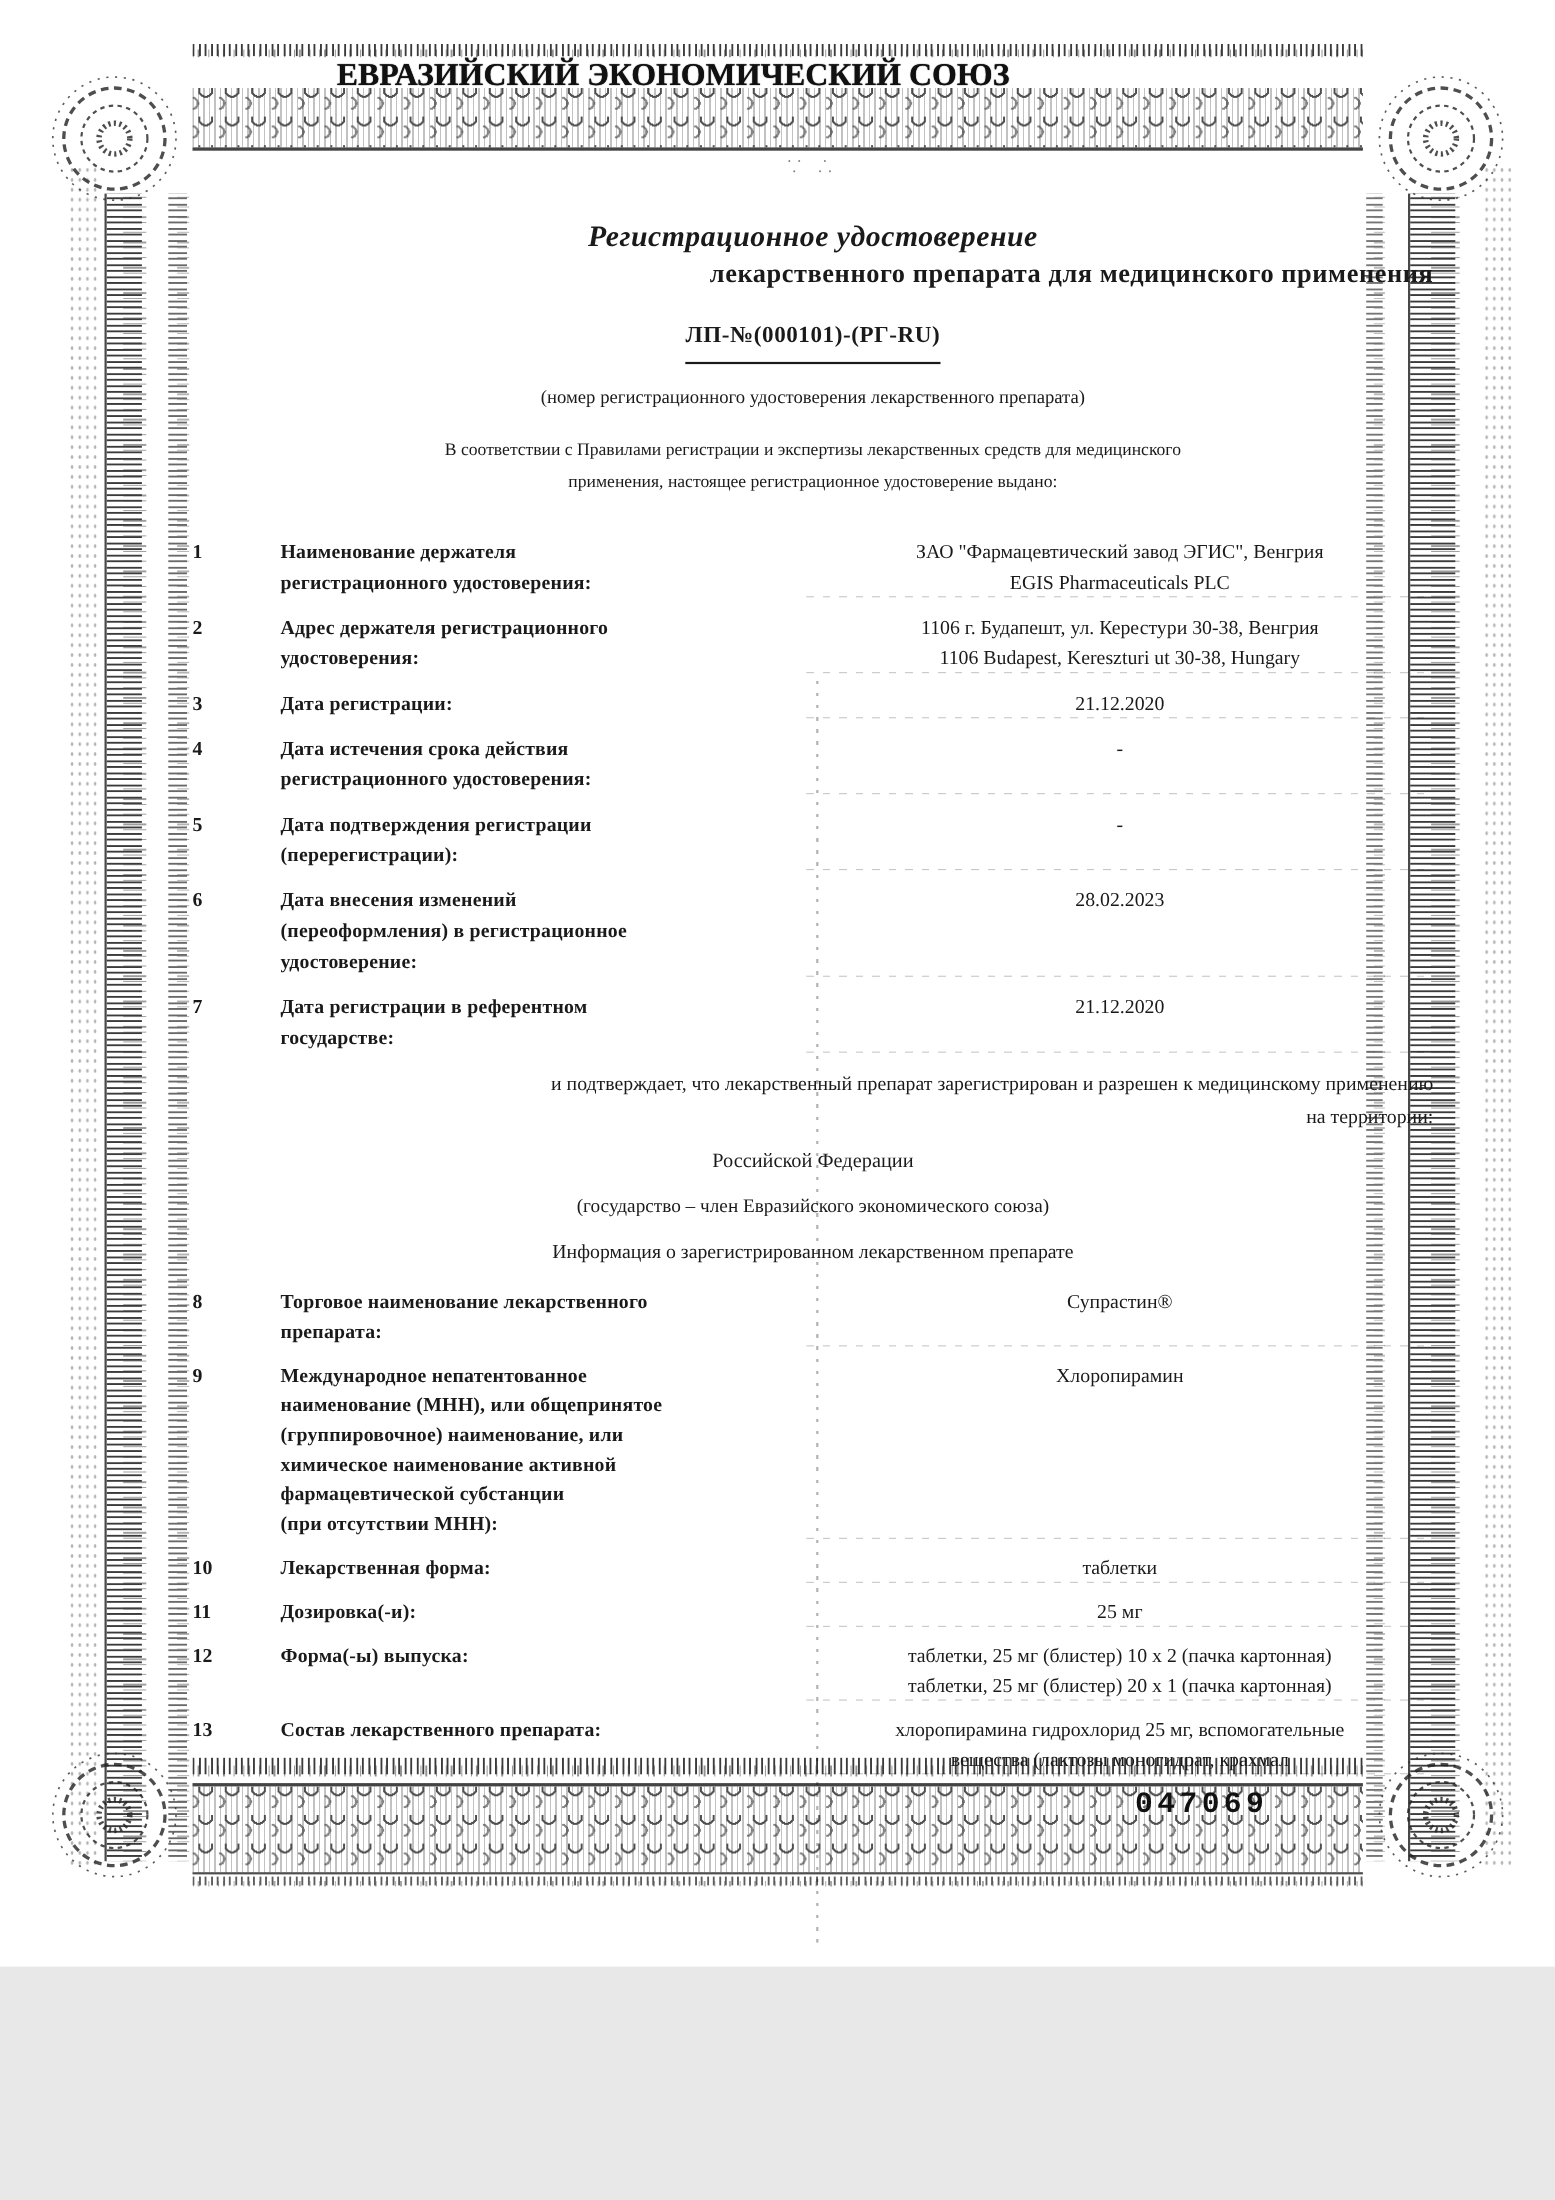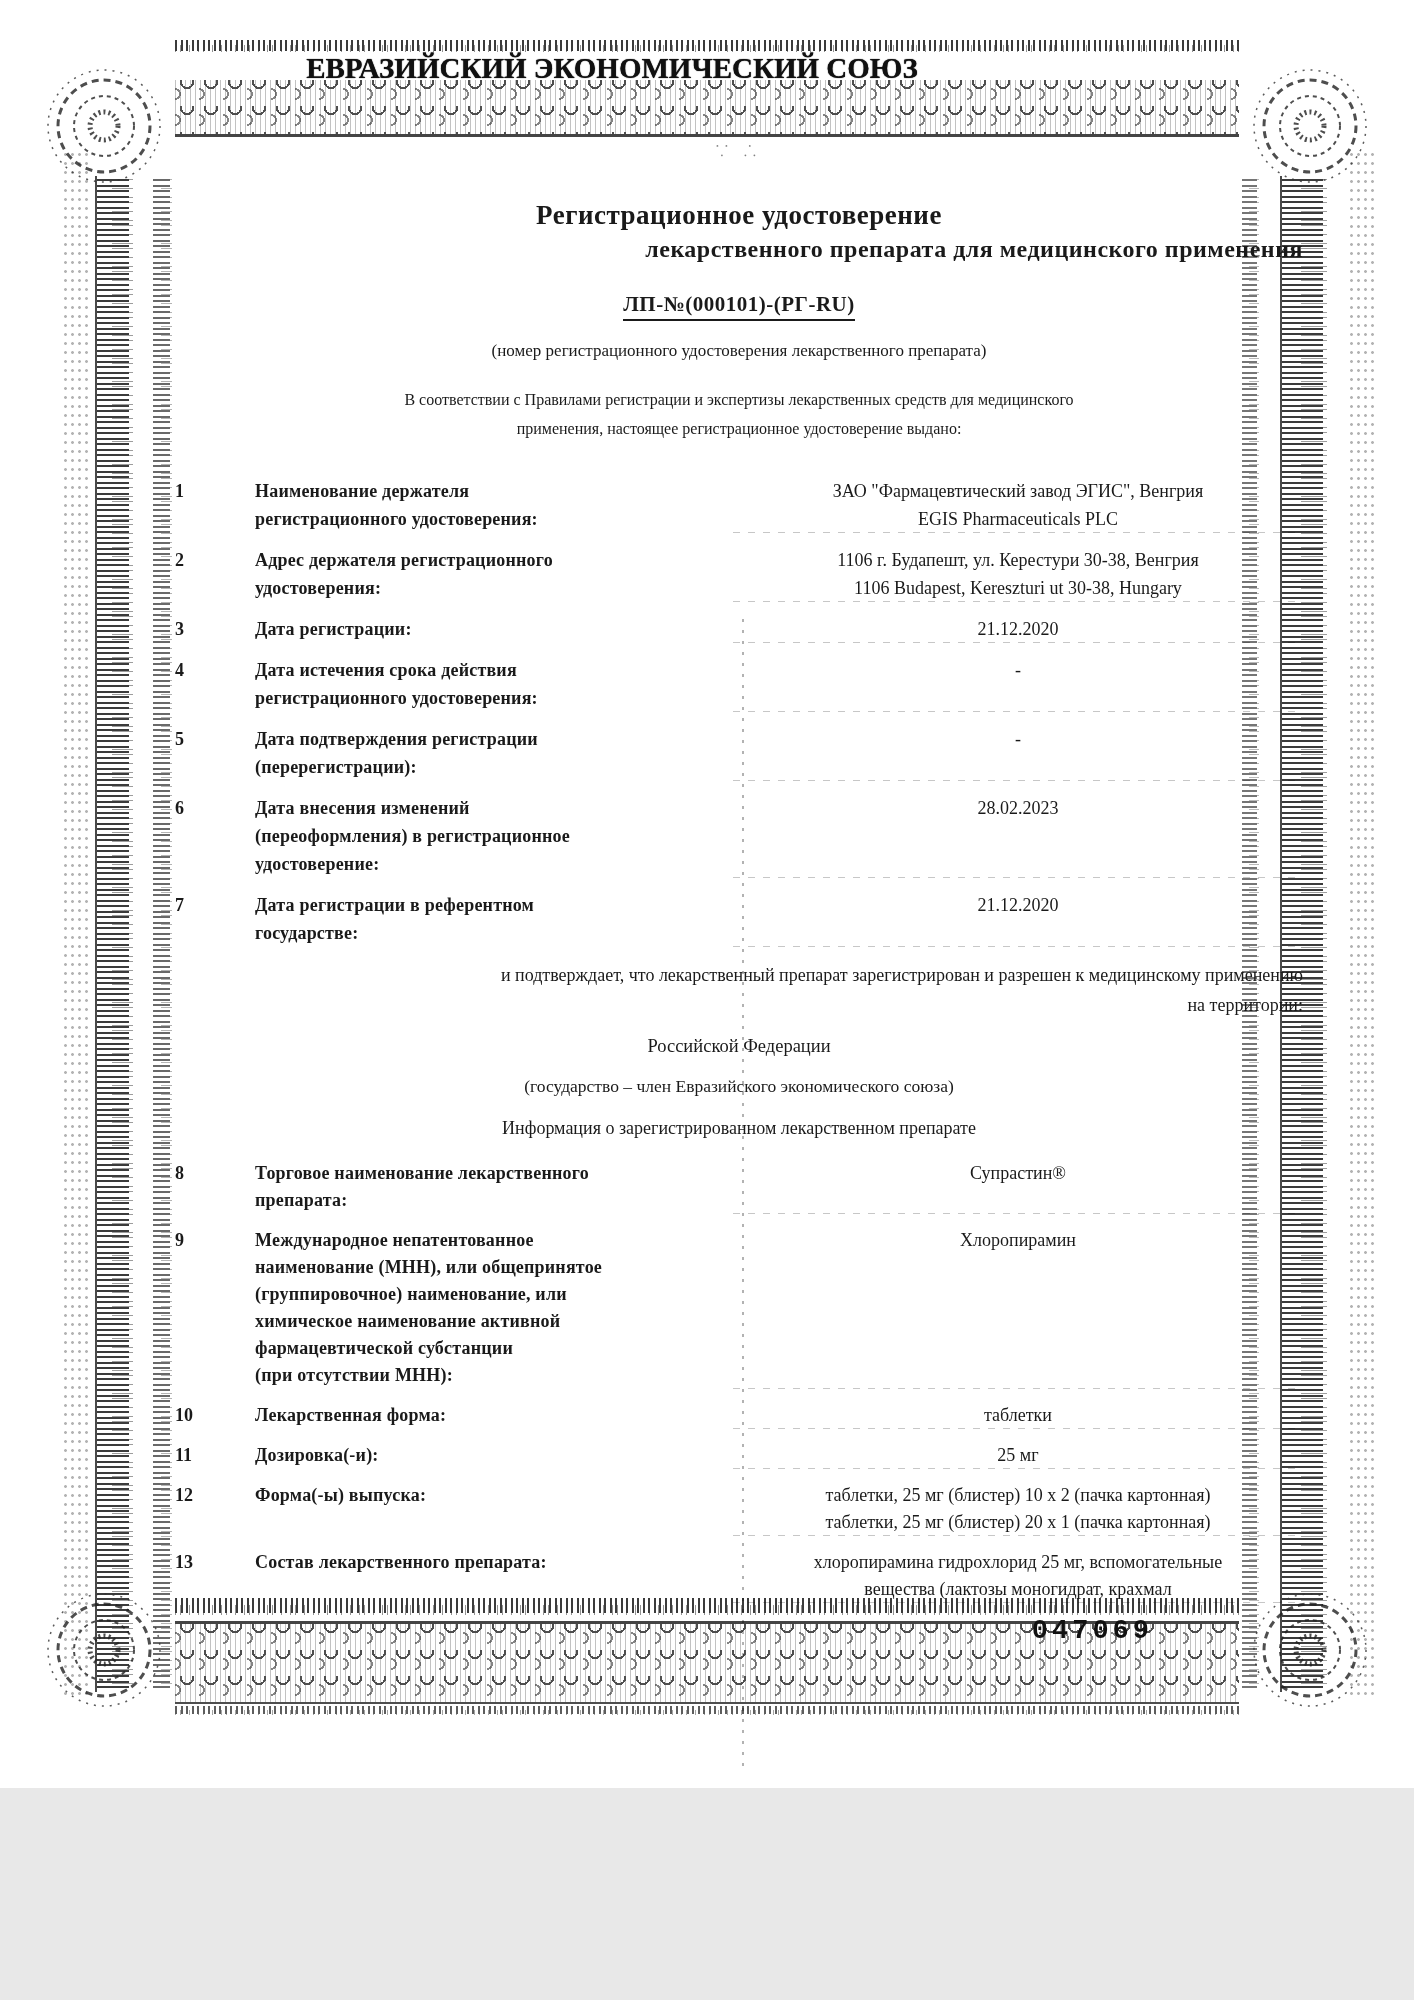--- a/index.html
+++ b/index.html
@@ -60,24 +60,24 @@
     position:absolute; top:52px; left:0; width:100%;
     text-align:center; font-weight:bold; font-size:29px; letter-spacing:0;
     transform:translateX(-95px); white-space:nowrap; color:#111;
     text-shadow:0 0 1px #000;
   }
   
   .content{position:absolute; left:175px; top:140px; width:1128px;}
   .pre{white-space:pre-line;}
   .artifact{height:32px;text-align:center;opacity:.55;font-size:15px;letter-spacing:6px;}
   .ministry{margin-top:100px;text-align:center;font-size:18.5px;line-height:27px;letter-spacing:.5px;}
-  .title1{margin-top:26px;text-align:center;font-size:27px;font-weight:bold;line-height:34px;letter-spacing:.5px;}
+  .title1{margin-top:26px;text-align:center;font-size:27px;font-weight:bold;line-height:34px;letter-spacing:.5px;font-style:italic;}
   .title2{text-align:right;font-size:24px;font-weight:bold;line-height:34px;letter-spacing:.5px;}
   .regnum-wrap{margin-top:26px;text-align:center;}
-  .regnum{display:inline-block;font-size:21px;font-weight:bold;border-bottom:2px solid #1a1a1a;padding-bottom:2px;letter-spacing:.5px;}
+  .regnum{display:inline-block;font-size:21px;font-weight:bold;border-bottom:2px solid #1a1a1a;padding-bottom:12px;letter-spacing:.5px;}
   .regnum-caption{margin-top:20px;text-align:center;font-size:17px;}
   .intro{margin-top:24px;text-align:center;font-size:16px;line-height:29px;}
   .tbl{margin-top:34px;}
   .row{display:grid;grid-template-columns:58px 500px 1fr;margin-bottom:13px;}
   .num{font-weight:bold;font-size:18px;line-height:28px;}
   .label{font-weight:bold;font-size:18px;line-height:28px;letter-spacing:.2px;margin-left:22px;}
   .value{
     font-size:18px;line-height:28px;text-align:center;padding:0 4px;
     background:repeating-linear-gradient(90deg, rgba(0,0,0,.22) 0 7px, transparent 7px 15px) left bottom / 100% 1px no-repeat;
   }

